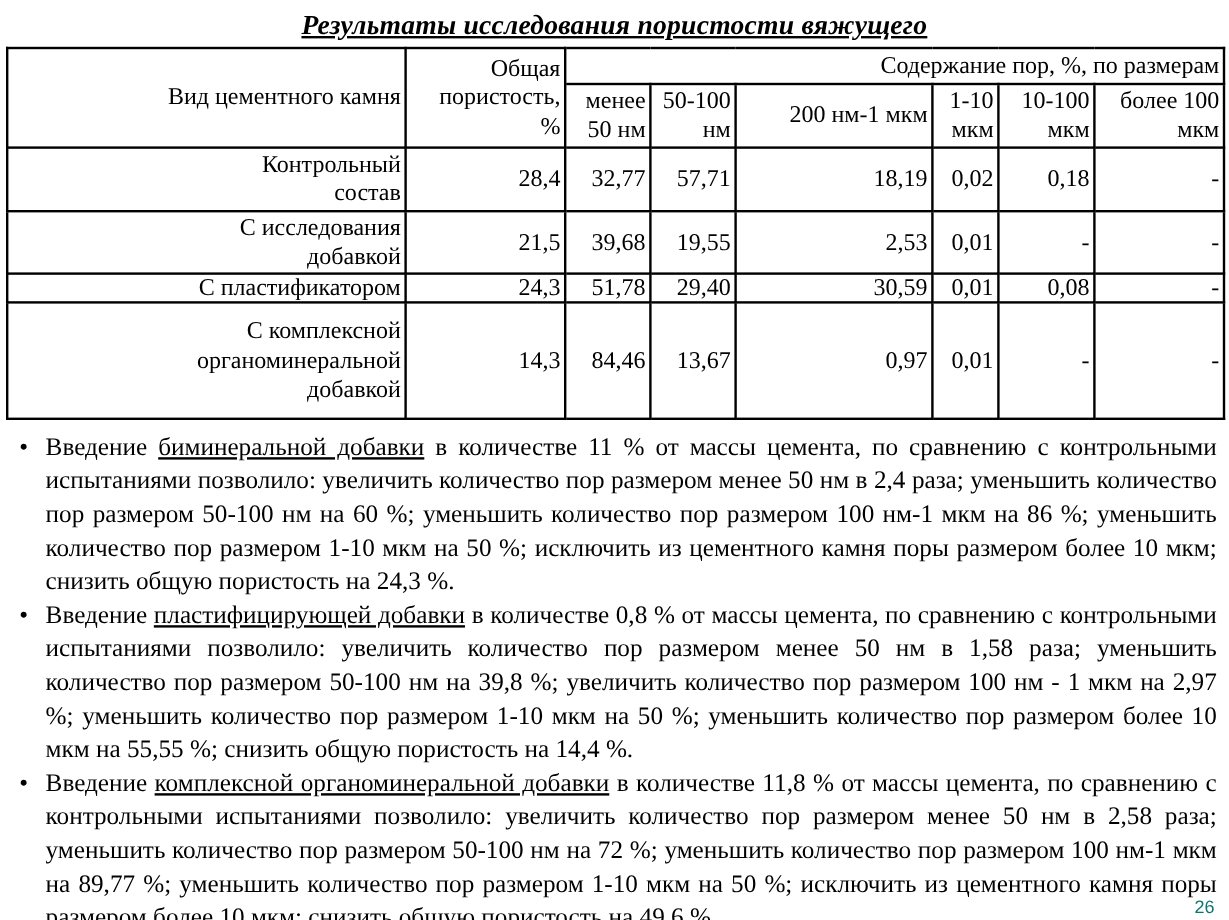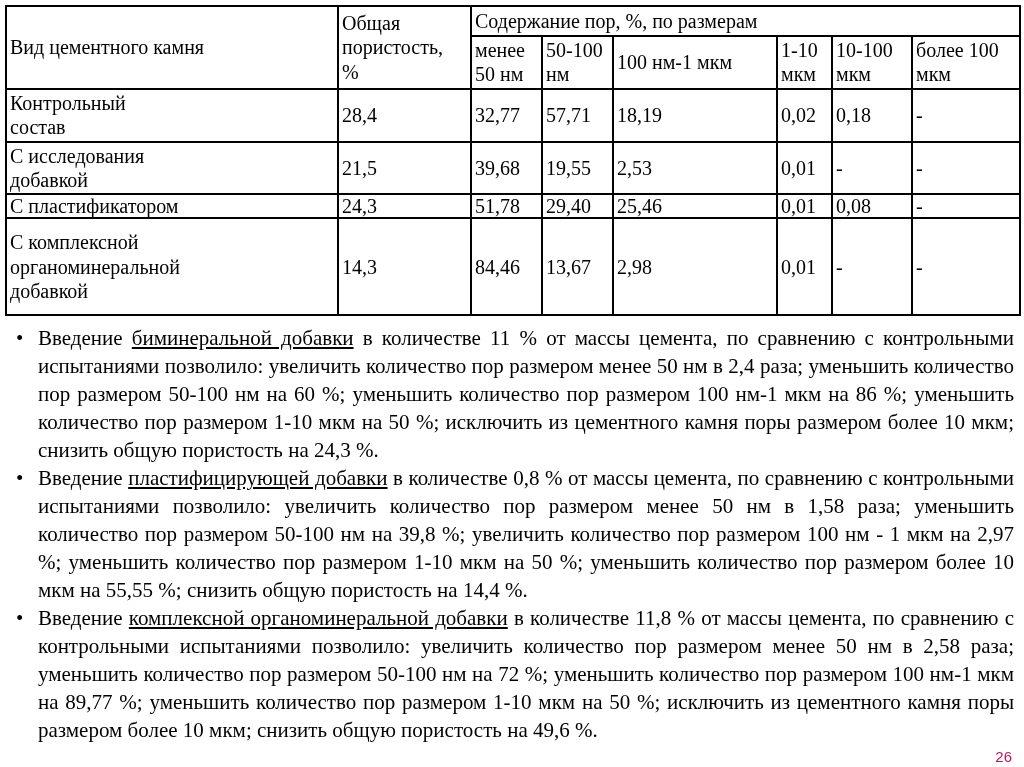--- a/index.html
+++ b/index.html
@@ -11,21 +11,21 @@
   .title {
     text-align:center; font-weight:bold; font-style:italic;
     text-decoration:underline; font-size:23px; padding-top:8px;
     letter-spacing:0.2px;
   }
   table.porosity {
     border-collapse:collapse; table-layout:fixed;
     width:1014px; margin:5px 0 0 5px; font-size:20px;
   }
   table.porosity th, table.porosity td {
-    border:2px solid #000; text-align:left; vertical-align:middle;
+    border:2px solid #000; text-align:right; vertical-align:middle;
     font-weight:normal; padding:1px 3px; line-height:1.22;
   }
   .pre { white-space:pre-line; }
   tr.group-row { height:30px; }
   tr.size-row { height:50px; }
   tr.r-tall { height:50px; }
   tr.r-tall2 { height:52px; }
   tr.r-short { height:14px; }
   tr.r-short td { padding-top:0; padding-bottom:0; line-height:1.1; }
   tr.r-xtall { height:97px; }
@@ -34,28 +34,29 @@
   }
   .bullet {
     position:relative; padding-left:26px; margin:0;
     text-align:justify;
   }
   .bullet .marker { position:absolute; left:4px; }
   .term { font-weight:normal; text-decoration:underline; }
   .page-number {
     position:absolute; right:12px; bottom:2px;
     font-family:"Liberation Sans", sans-serif;
-    font-size:15px; color:#be185d;
+    font-size:15px; color:#0f766e;
   }
 </style>
 </head>
 <body>
 
 <div class="slide">
 
+  <div class="title">Результаты исследования пористости вяжущего</div>
 
   <table class="porosity">
     <colgroup>
       <col style="width:332px">
         <col style="width:133px">
         <col style="width:71px">
         <col style="width:71px">
       <col style="width:164px">
         <col style="width:55px">
         <col style="width:80px">
@@ -67,21 +68,21 @@
         <th rowspan="2" class="pre">Общая
 пористость,
 %</th>
         <th colspan="6">Содержание пор, %, по размерам</th>
       </tr>
       <tr class="size-row">
         <th class="pre">менее
 50 нм</th>
         <th class="pre">50-100
 нм</th>
-        <th class="pre">100 нм-1 мкм</th>
+        <th class="pre">200 нм-1 мкм</th>
         <th class="pre">1-10
 мкм</th>
         <th class="pre">10-100
 мкм</th>
         <th class="pre">более 100
 мкм</th>
       </tr>
     </thead>
     <tbody>
       <tr class="r-tall">
@@ -104,33 +105,33 @@
         <td>2,53</td>
         <td>0,01</td>
         <td>-</td>
         <td>-</td>
       </tr>
       <tr class="r-short">
         <td class="pre">С пластификатором</td>
         <td>24,3</td>
         <td>51,78</td>
         <td>29,40</td>
-        <td>25,46</td>
+        <td>30,59</td>
         <td>0,01</td>
         <td>0,08</td>
         <td>-</td>
       </tr>
       <tr class="r-xtall">
         <td class="pre">С комплексной
 органоминеральной
 добавкой</td>
         <td>14,3</td>
         <td>84,46</td>
         <td>13,67</td>
-        <td>2,98</td>
+        <td>0,97</td>
         <td>0,01</td>
         <td>-</td>
         <td>-</td>
       </tr>
     </tbody>
   </table>
 
   <div class="bullets">
     <p class="bullet">
       <span class="marker">•</span><span>Введение </span><span class="term">биминеральной добавки</span><span> в количестве 11 % от массы цемента, по сравнению с контрольными испытаниями позволило: увеличить количество пор размером менее 50 нм в 2,4 раза; уменьшить количество пор размером 50-100 нм на 60 %; уменьшить количество пор размером 100 нм-1 мкм на 86 %; уменьшить количество пор размером 1-10 мкм на 50 %; исключить из цементного камня поры размером более 10 мкм; снизить общую пористость на 24,3 %.</span>

